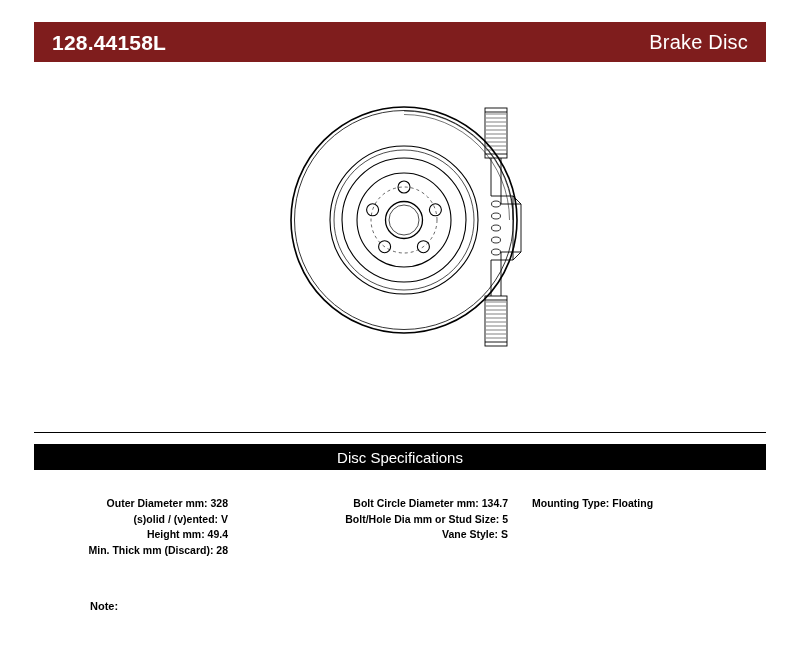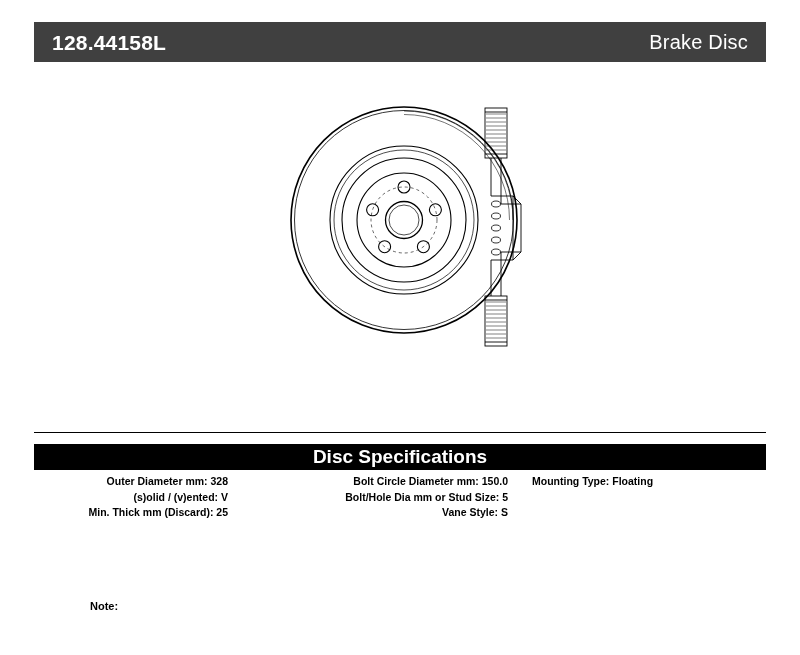--- a/index.html
+++ b/index.html
@@ -16,21 +16,21 @@
     overflow: hidden;
   }
 
   
   .header-bar {
     position: absolute;
     left: 34px;
     top: 22px;
     width: 732px;
     height: 40px;
-    background: #404040;
+    background: #7f1d1d;
     color: #ffffff;
     display: flex;
     align-items: center;
     justify-content: space-between;
     box-sizing: border-box;
     padding: 0 18px;
   }
   .part-number {
     font-size: 21px;
     font-weight: bold;
@@ -80,29 +80,29 @@
     top: 444px;
     width: 732px;
     height: 26px;
     background: #000000;
     color: #ffffff;
     display: flex;
     align-items: center;
     justify-content: center;
   }
   .specs-bar-title {
-    font-size: 19px;
-    font-weight: bold;
+    font-size: 15px;
+    font-weight: normal;
   }
 
   
   .specs-columns {
     position: absolute;
     left: 34px;
-    top: 474px;
+    top: 496px;
     width: 732px;
     display: flex;
     align-items: flex-start;
   }
   .spec-col {
     font-size: 10.5px;
     font-weight: bold;
     line-height: 15.5px;
   }
   .spec-col.col-left {
@@ -239,25 +239,26 @@
 <div class="divider"></div>
 
 <div class="specs-bar">
   <span class="specs-bar-title">Disc Specifications</span>
 </div>
 
 <div class="specs-columns">
   <div class="spec-col col-left">
     <div class="spec-item">Outer Diameter mm: 328</div>
     <div class="spec-item">(s)olid / (v)ented: V</div>
-    <div class="spec-item">Min. Thick mm (Discard): 25</div>
+    <div class="spec-item">Height mm: 49.4</div>
+    <div class="spec-item">Min. Thick mm (Discard): 28</div>
   </div>
 
   <div class="spec-col col-mid">
-    <div class="spec-item">Bolt Circle Diameter mm: 150.0</div>
+    <div class="spec-item">Bolt Circle Diameter mm: 134.7</div>
     <div class="spec-item">Bolt/Hole Dia mm or Stud Size: 5</div>
     <div class="spec-item">Vane Style: S</div>
   </div>
 
   <div class="spec-col col-right">
     <div class="spec-item">Mounting Type: Floating</div>
   </div>
 </div>
 
 <div class="note-row">

